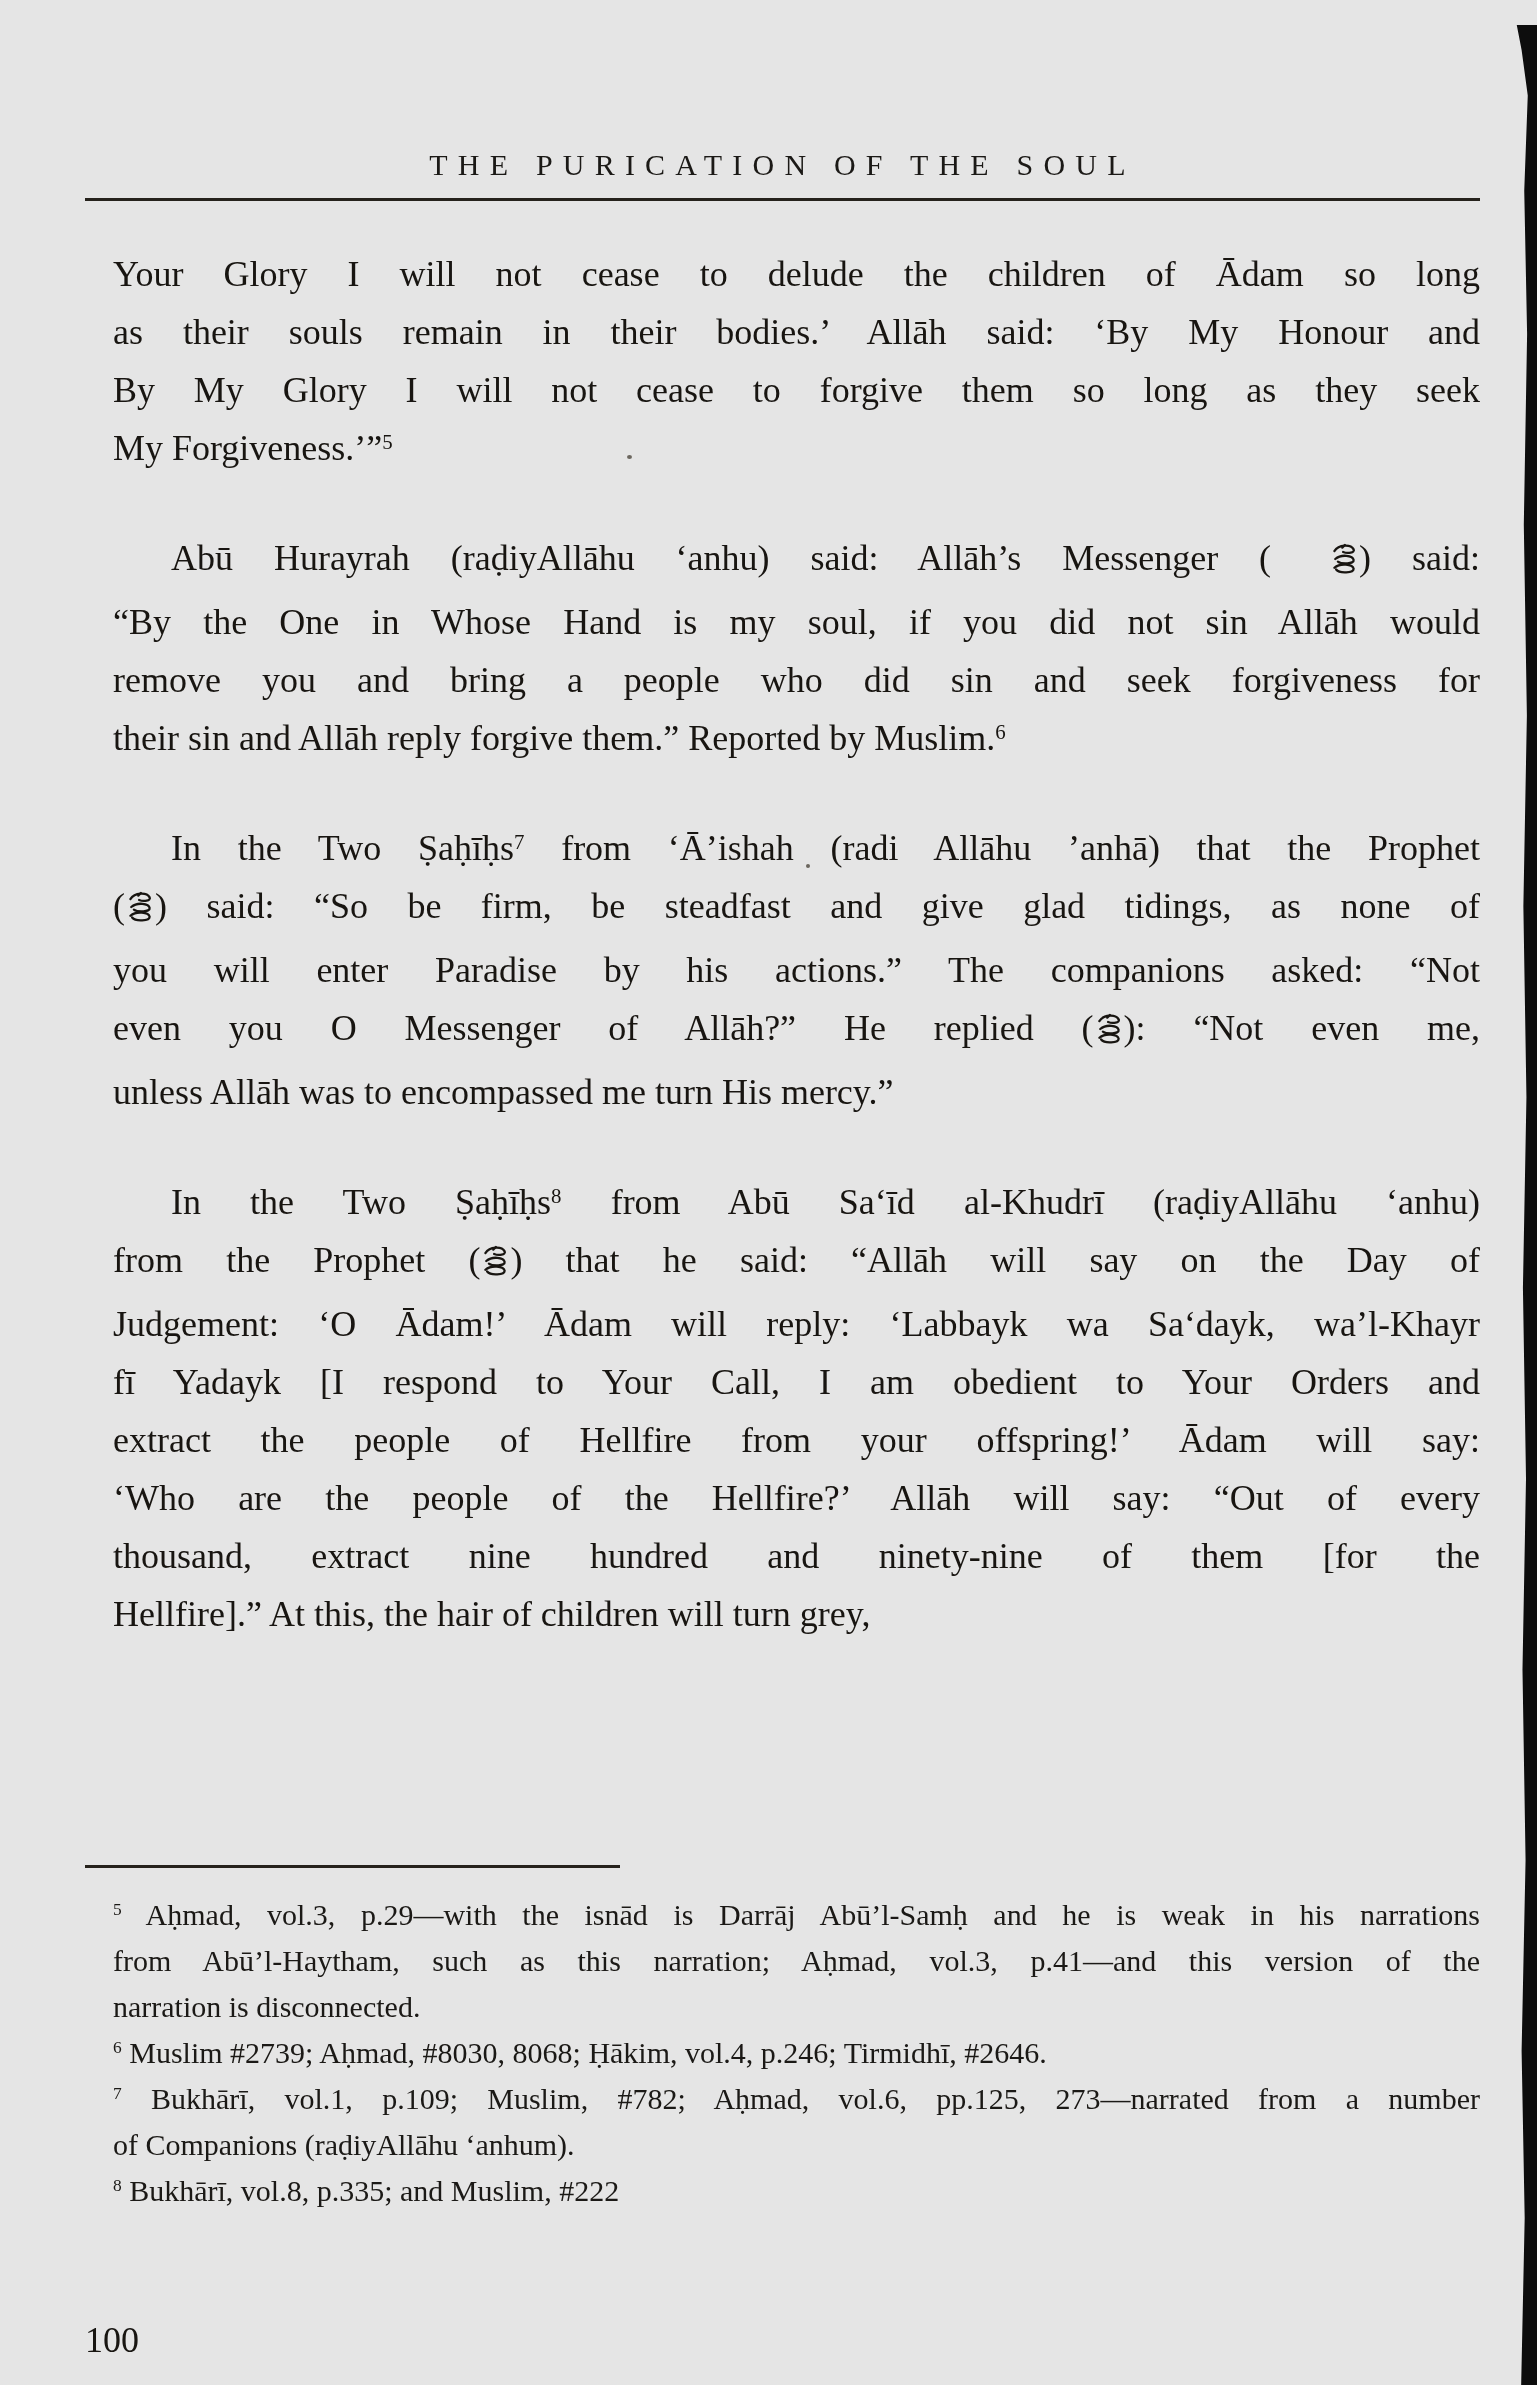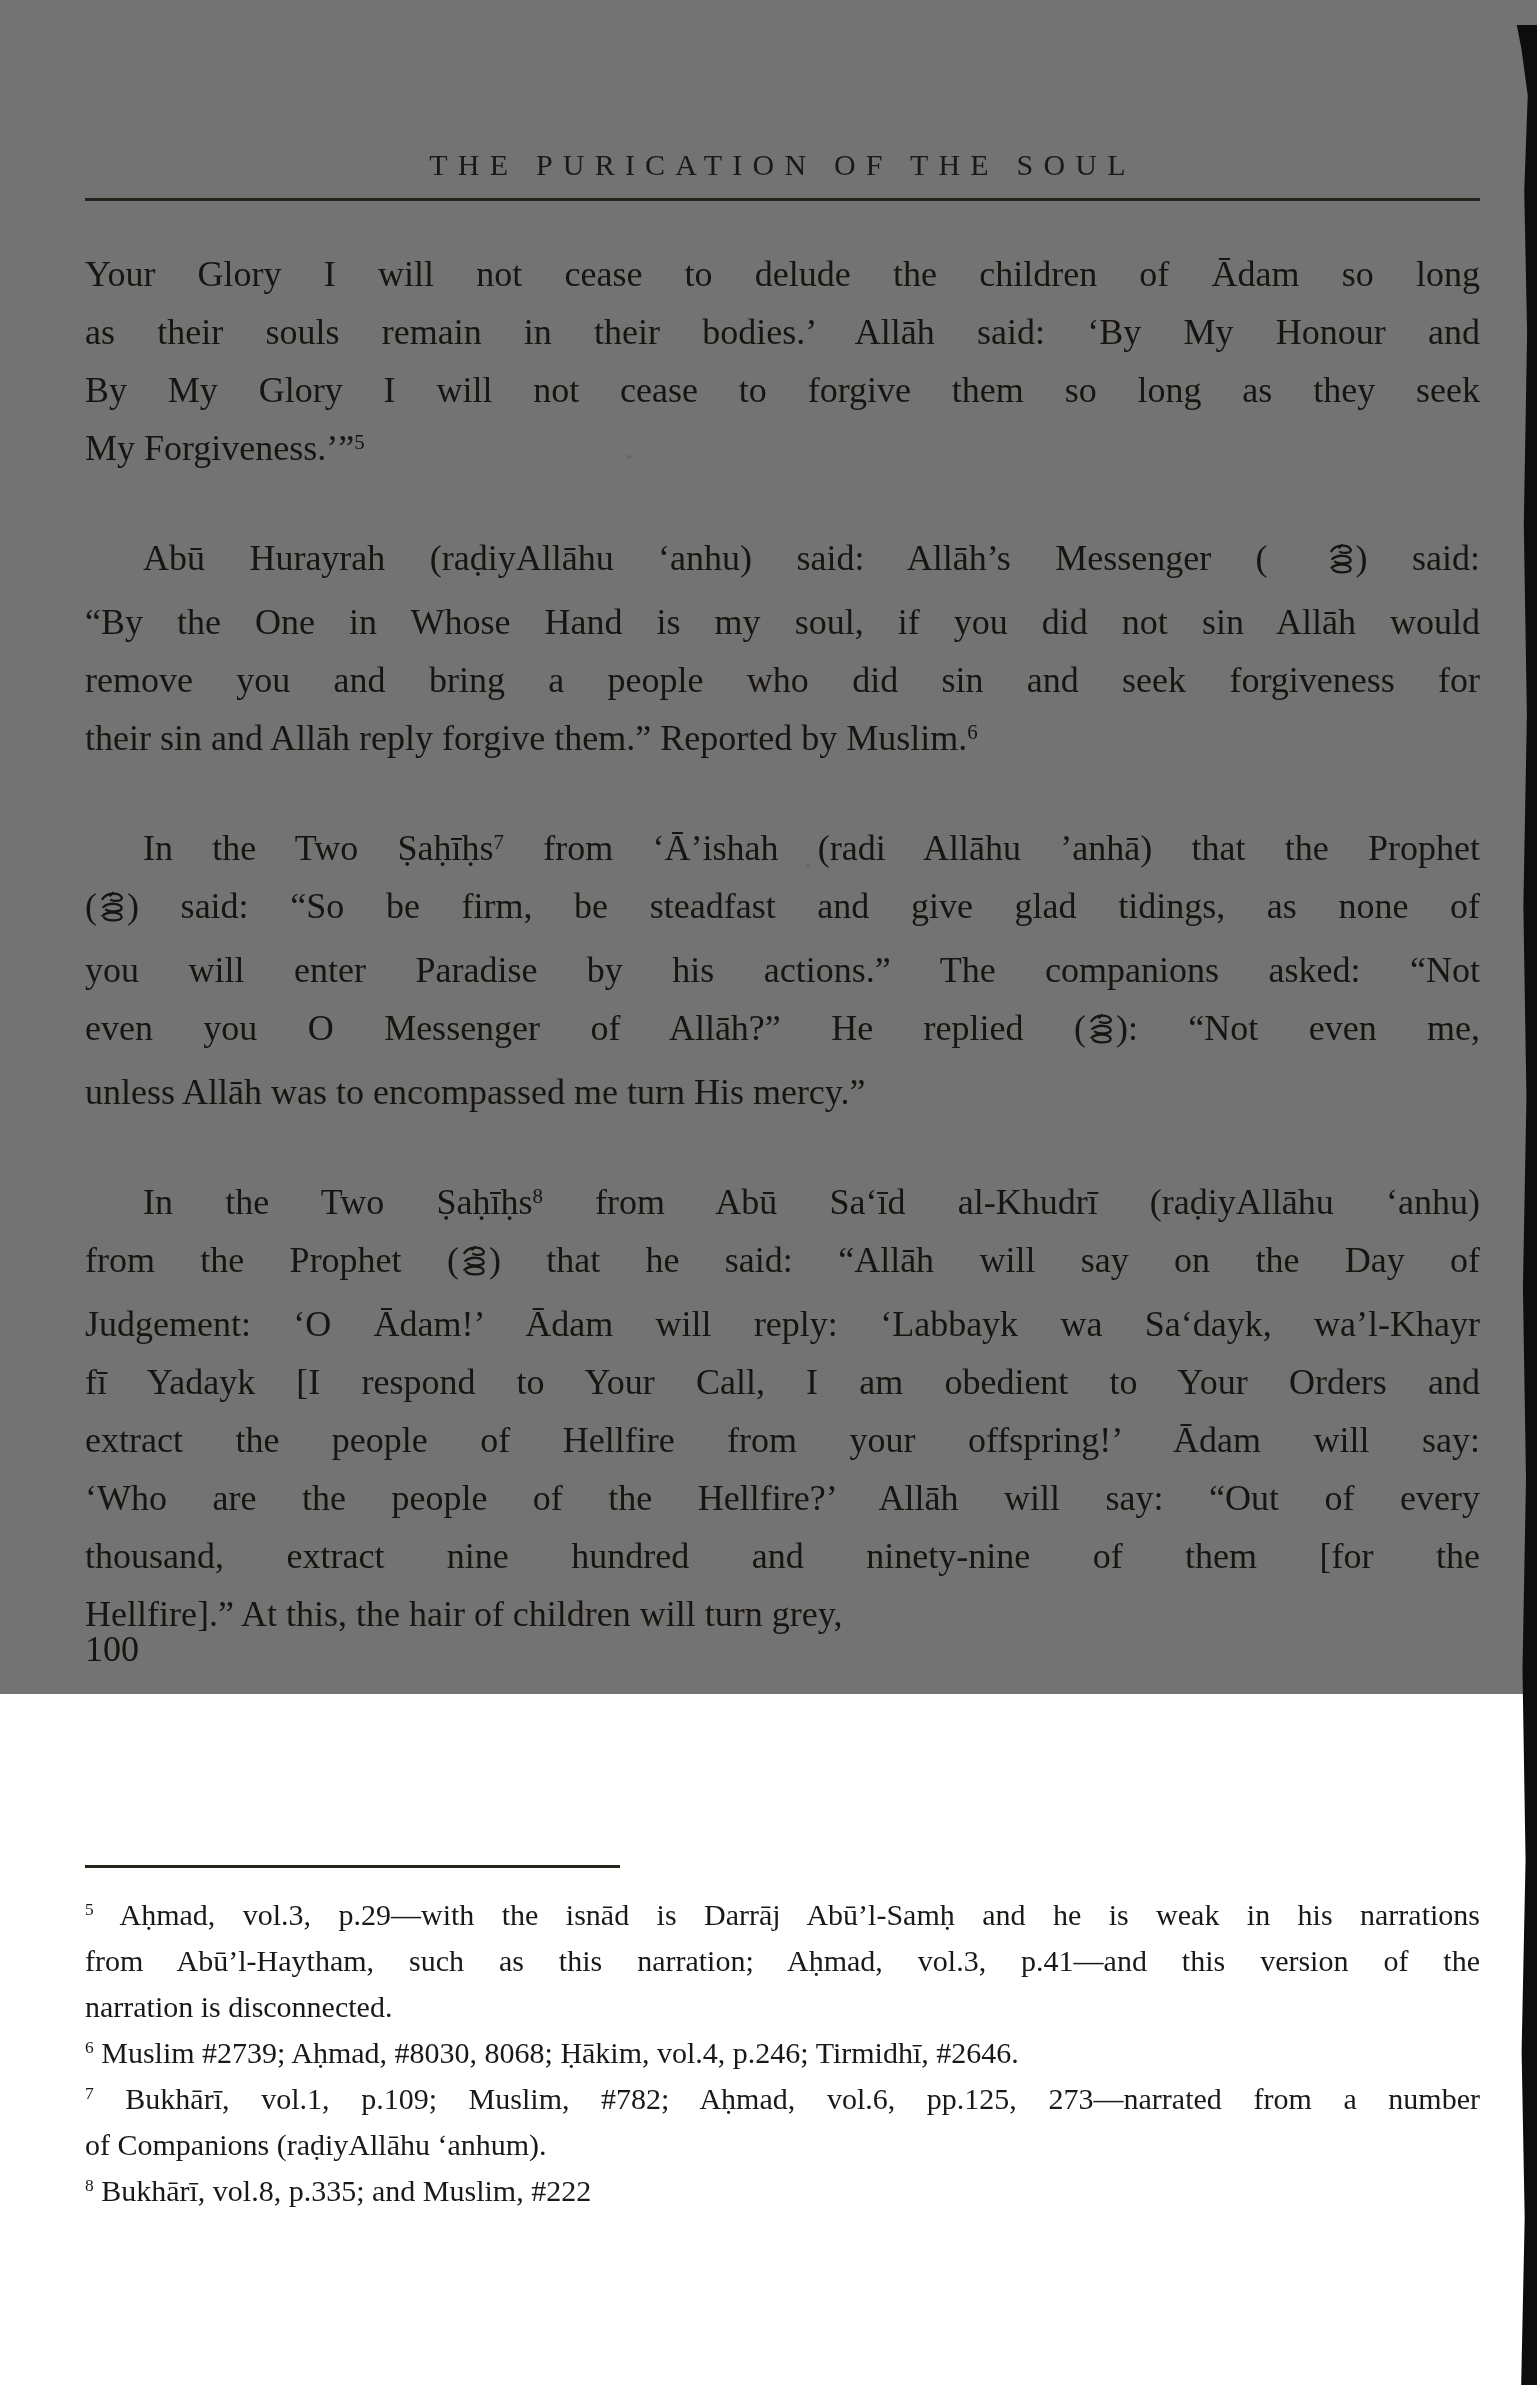--- a/index.html
+++ b/index.html
@@ -6,22 +6,22 @@
   body {
     width: 1537px; height: 2385px;
     background: #ffffff;
     font-family: "Liberation Serif", "DejaVu Serif", serif;
     color: #1b1916;
     position: relative;
     overflow: hidden;
   }
   .page {
     position: relative;
-    width: 1537px; height: 1694px;
-    background: #737373;
+    width: 1537px; height: 2385px;
+    background: #e5e5e5;
   }
   .content {
     position: absolute;
     left: 85px; top: 0;
     width: 1395px;
     padding-top: 148px;
   }
   .header-title {
     text-align: center;
     font-size: 30px;
@@ -37,20 +37,21 @@
   .body-text {
     margin-top: 44px;
     font-size: 36px;
     line-height: 58px;
     color: #181511;
   }
   .para + .para { margin-top: 52px; }
   .line {
     text-align: justify;
     text-align-last: justify;
+    margin-left: 28px;
   }
   .line.last { text-align-last: left; }
   .line.indent { text-indent: 58px; }
   .it { }
   .sup {
     font-size: 58%;
     position: relative;
     top: -0.55em;
     line-height: 0;
   }

